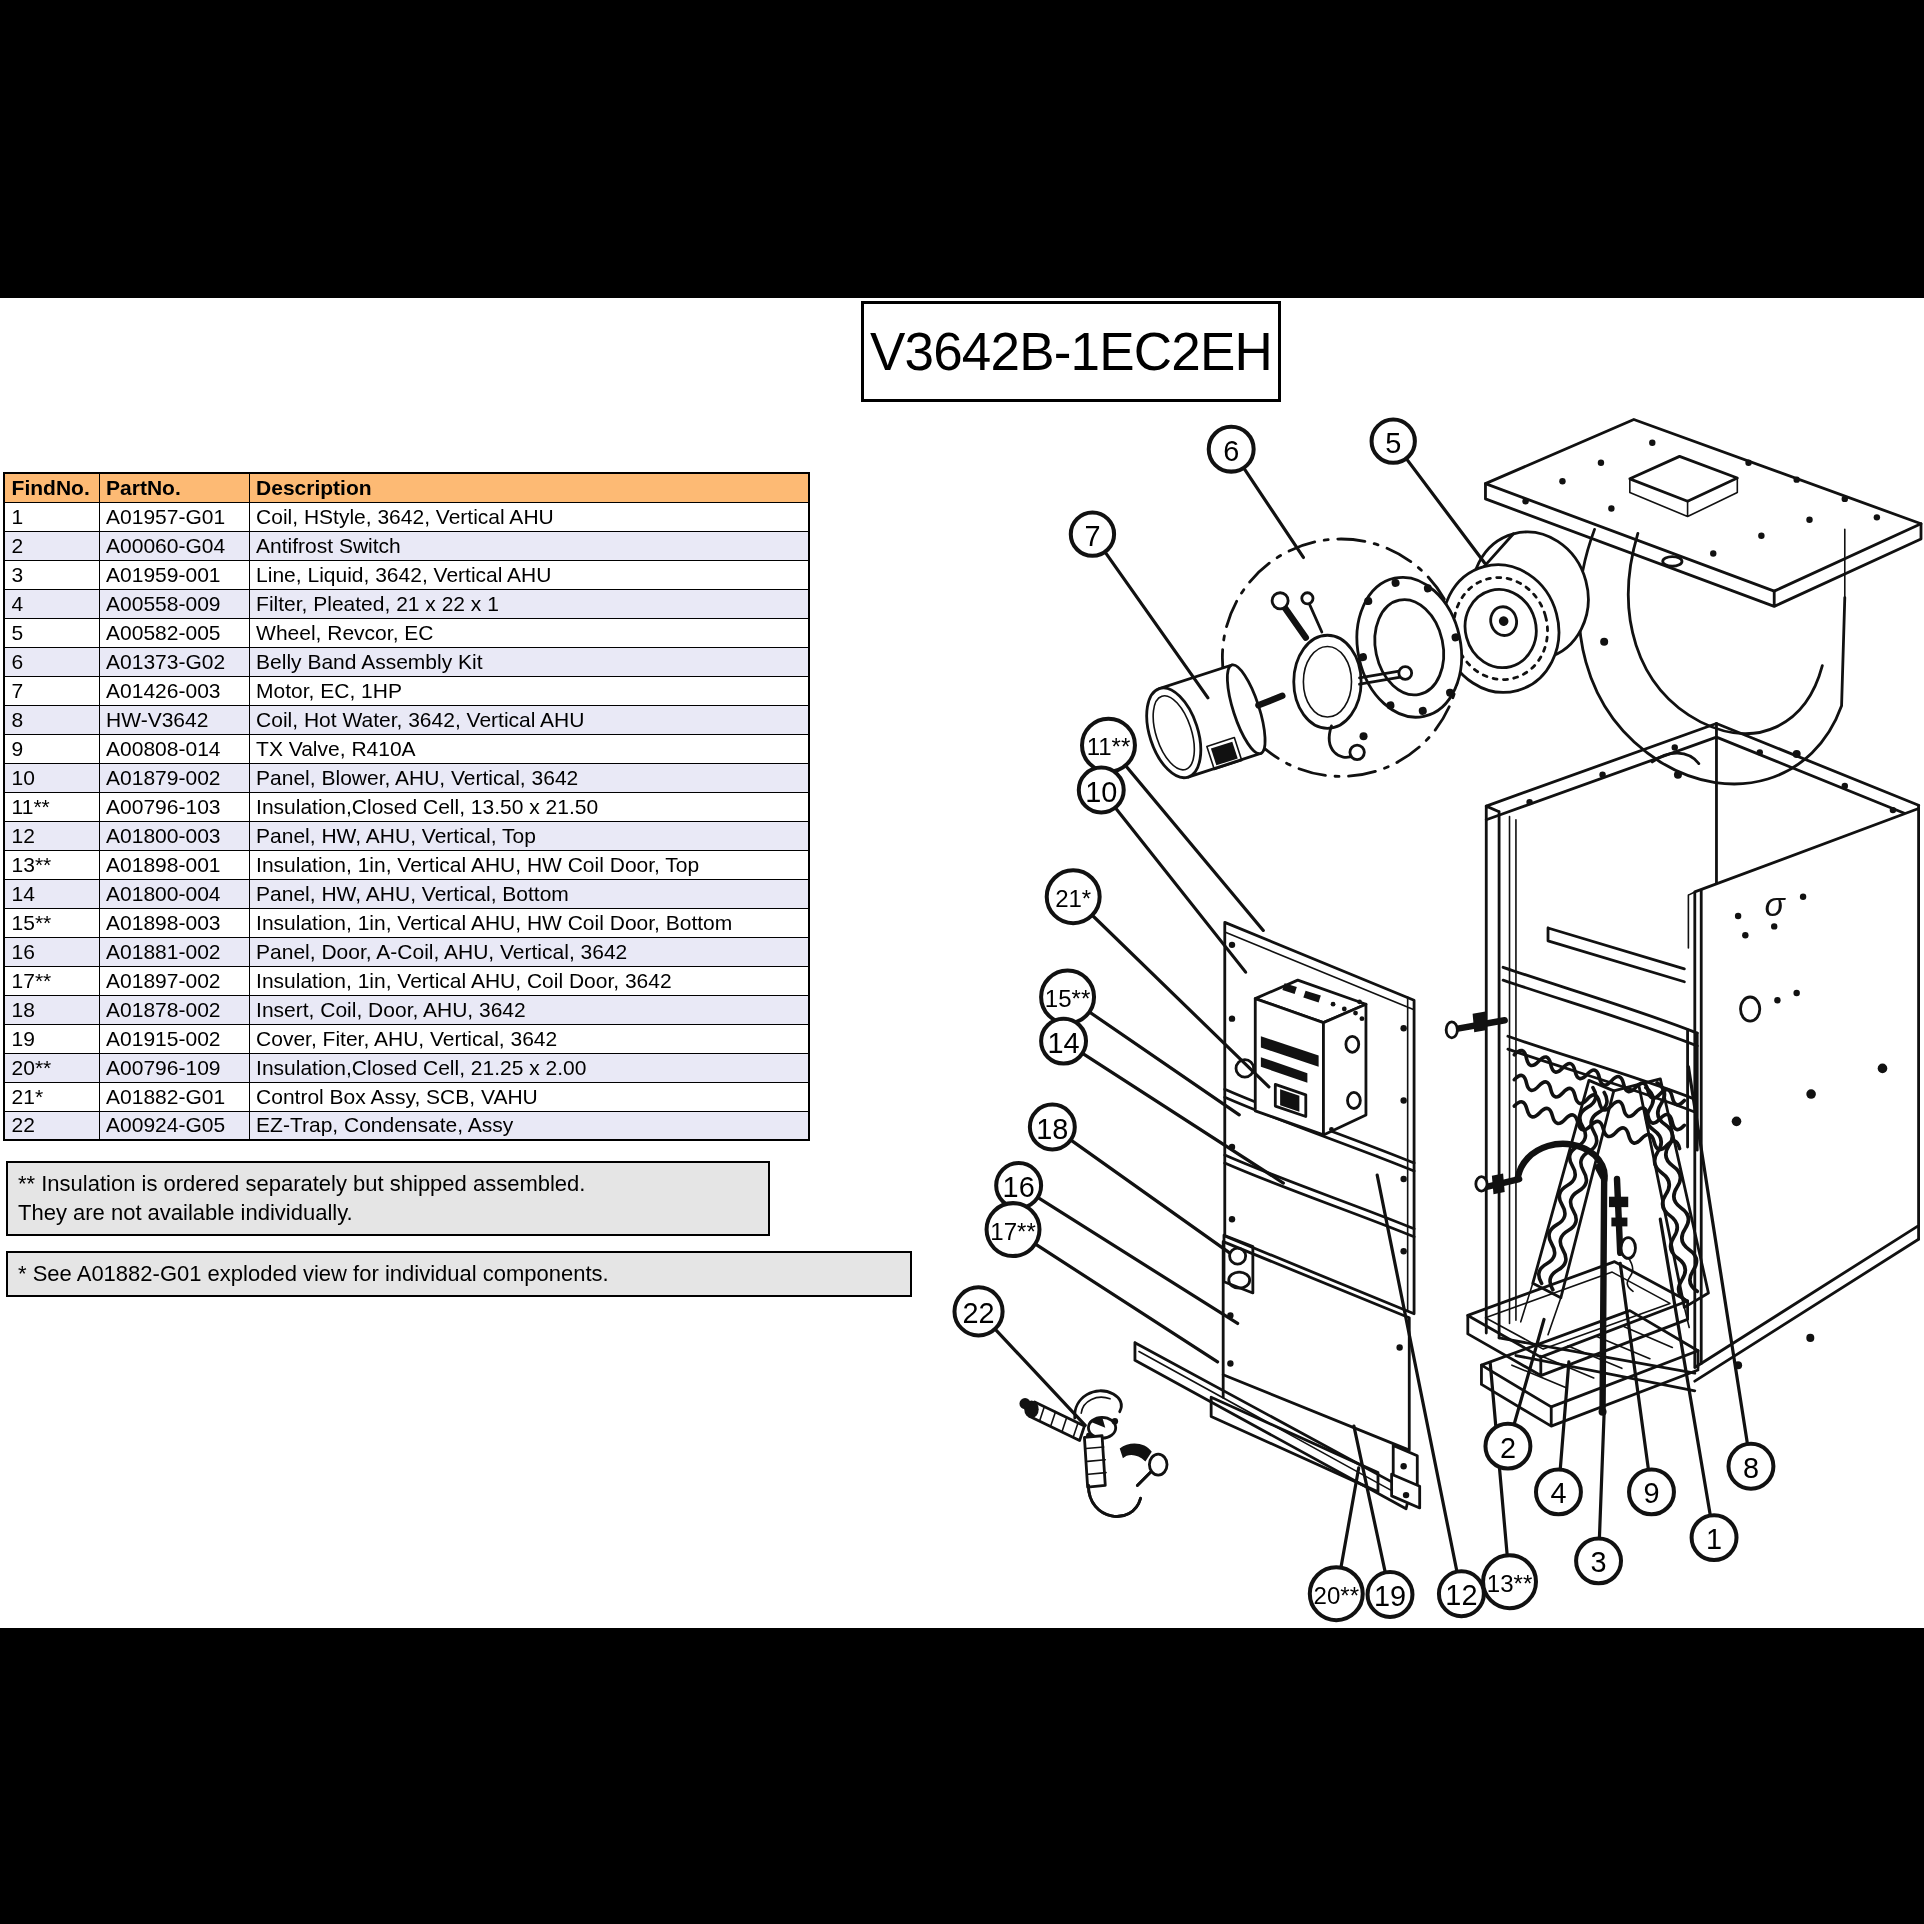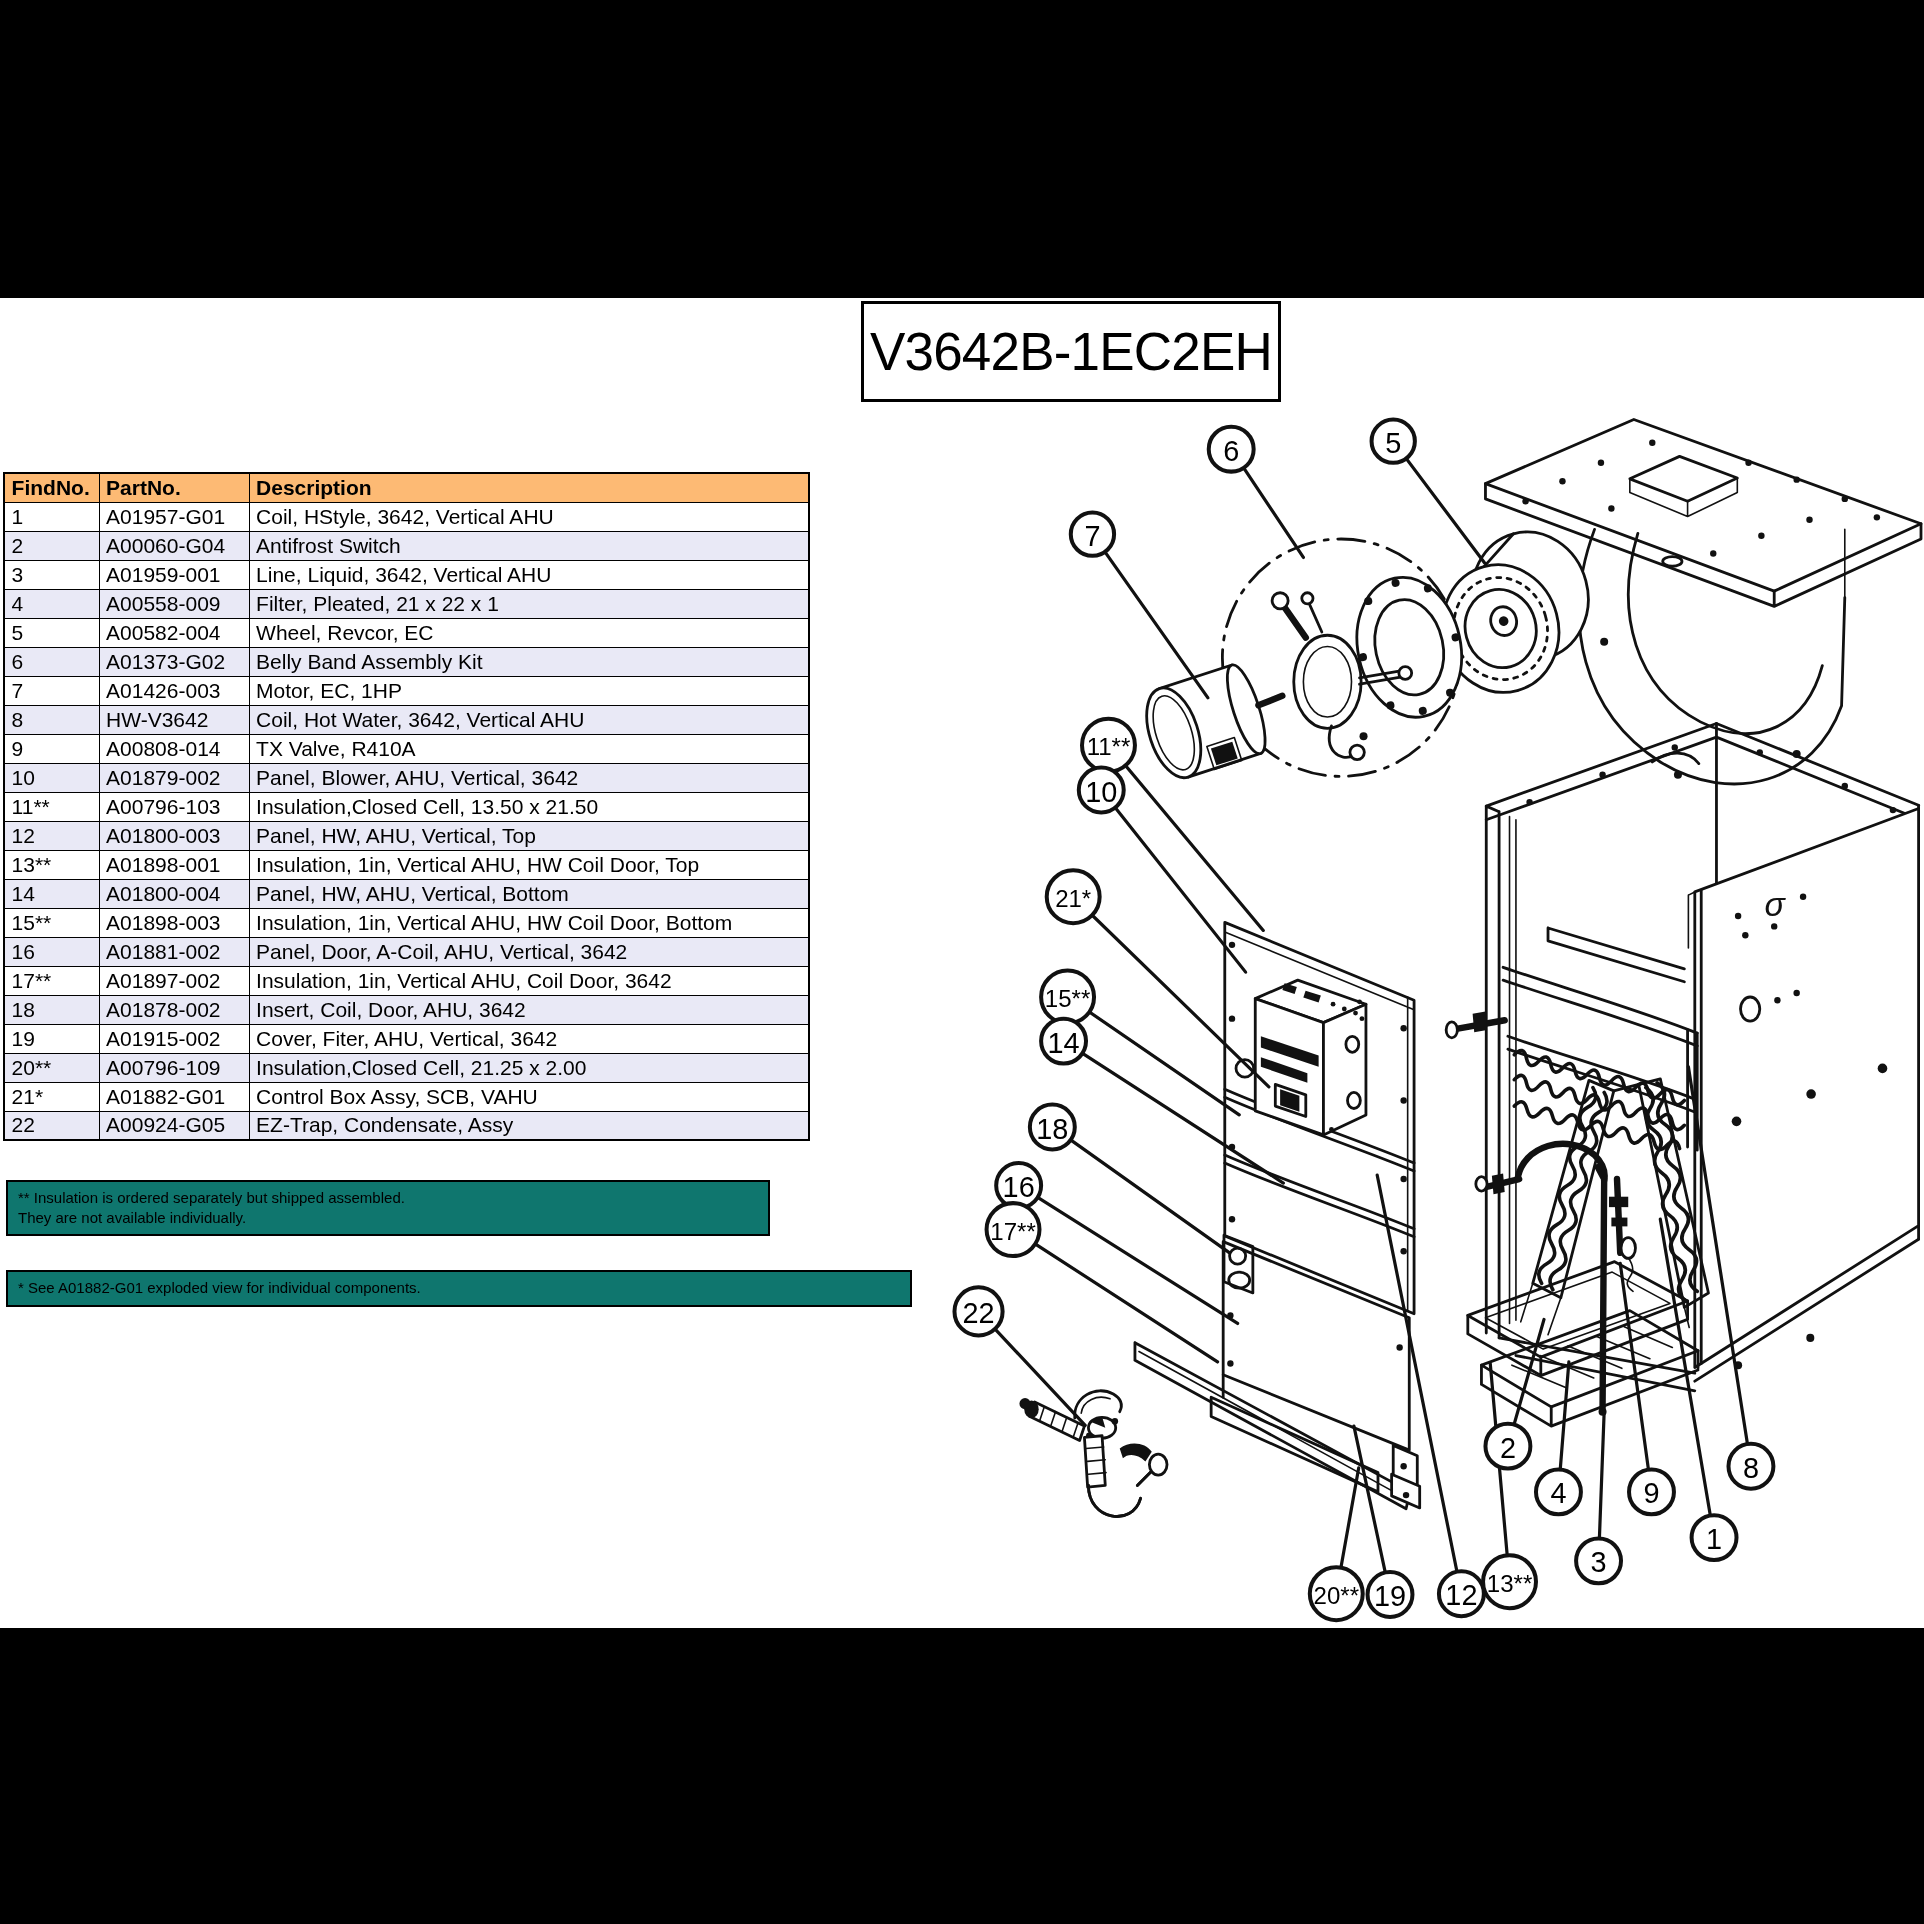--- a/index.html
+++ b/index.html
@@ -11,22 +11,22 @@
     border:3.2px solid #000; background:#fff; display:flex; align-items:center; justify-content:center;
     font-size:53px; letter-spacing:-0.8px; }
 
   table.parts { position:absolute; left:3.2px; top:472px; width:805px; border-collapse:collapse;
     table-layout:fixed; background:#fff; border:2.4px solid #000; }
   table.parts th, table.parts td { border:1.6px solid #000; height:29px; padding:0 6.4px;
     font-size:21px; white-space:nowrap; overflow:visible; text-align:left; vertical-align:middle; }
   table.parts thead th { background:#fdba74; font-weight:bold; }
   table.parts tbody tr:nth-child(even) td { background:#e9e9f6; }
 
-  .note-box { position:absolute; background:#0f766e; border:2.4px solid #000; font-size:15px;
-    line-height:1.32; padding:6.4px 9.6px; white-space:pre-line;margin-top:19px; }
+  .note-box { position:absolute; background:#e5e5e5; border:2.4px solid #000; font-size:22px;
+    line-height:1.32; padding:6.4px 9.6px; white-space:pre-line; }
   #note1 { left:6.4px; top:1161px; width:764px; }
   #note2 { left:6.4px; top:1251px; width:906px; }
 
   #diagram { position:absolute; left:0; top:0; width:1925px; height:1925px; }
   #diagram path, #diagram line, #diagram ellipse, #diagram circle, #diagram polyline, #diagram rect
     { stroke:#111; fill:none; stroke-width:3.5; stroke-linecap:round; stroke-linejoin:round; }
   #diagram .fw { fill:#fff; }
   #diagram .dark { fill:#111; stroke:none; }
   #diagram .dot { fill:#111; stroke:none; }
   #diagram .thin { stroke-width:2; }
@@ -73,21 +73,21 @@
         <td>A01959-001</td>
         <td>Line, Liquid, 3642, Vertical AHU</td>
       </tr>
       <tr>
         <td>4</td>
         <td>A00558-009</td>
         <td>Filter, Pleated, 21 x 22 x 1</td>
       </tr>
       <tr>
         <td>5</td>
-        <td>A00582-004</td>
+        <td>A00582-005</td>
         <td>Wheel, Revcor, EC</td>
       </tr>
       <tr>
         <td>6</td>
         <td>A01373-G02</td>
         <td>Belly Band Assembly Kit</td>
       </tr>
       <tr>
         <td>7</td>
         <td>A01426-003</td>

